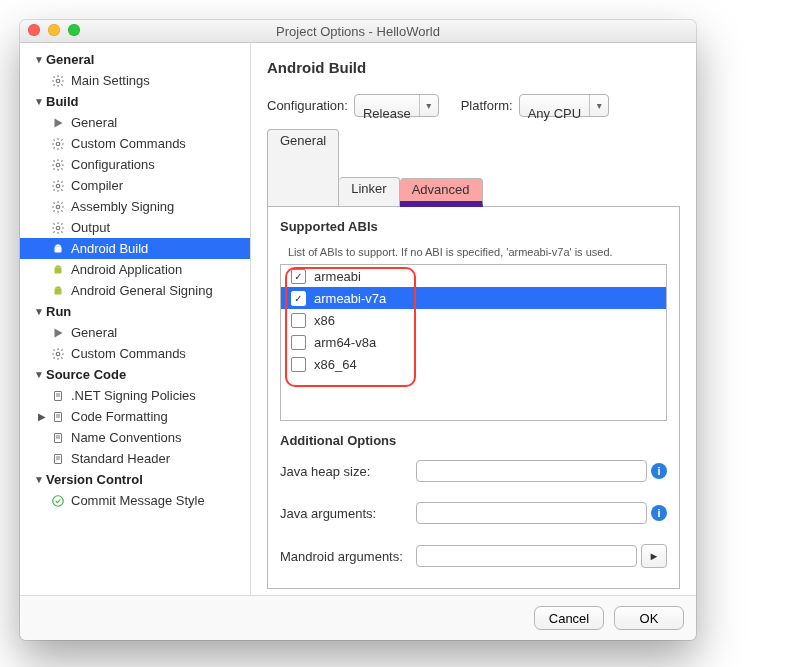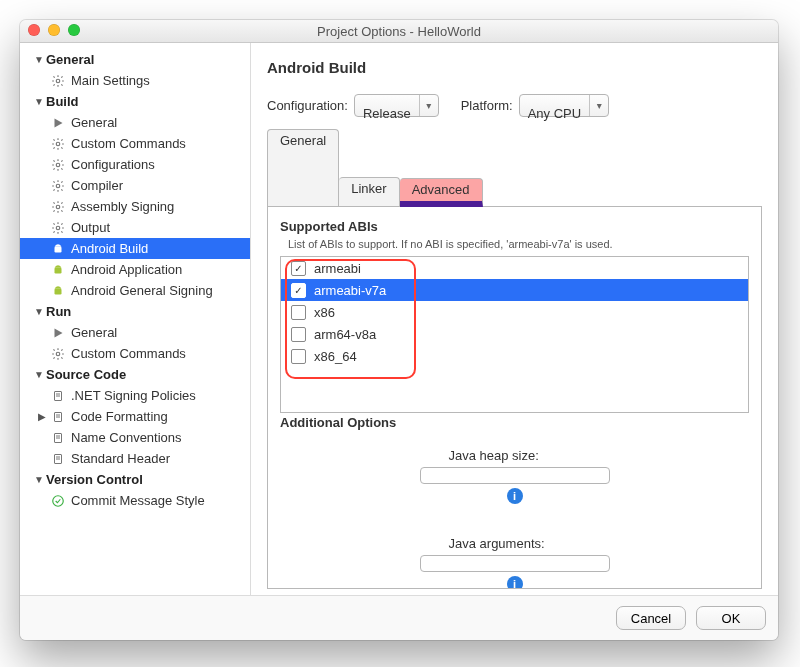--- a/index.html
+++ b/index.html
@@ -10,21 +10,21 @@
     font-size: 13px;
     color: #333;
     width: 800px;
     height: 667px;
     overflow: hidden;
   }
   .window {
     position: absolute;
     left: 20px;
     top: 20px;
-    width: 758px;
+    width: 676px;
     height: 620px;
     border-radius: 6px;
     box-shadow: 0 20px 45px rgba(0,0,0,0.35), 0 0 0 1px rgba(0,0,0,0.12);
     background: #ececec;
     display: flex;
     flex-direction: column;
     overflow: hidden;
   }
   .titlebar {
     height: 22px;
@@ -140,21 +140,21 @@
     flex: 1;
     padding: 10px 12px;
     display: flex; flex-direction: column;
     overflow: hidden;
     background: #fff;
   }
   .section-head {
     font-weight: bold; margin: 2px 0 2px 0;
   }
   .section-sub {
-    font-size: 11px; color: #555; margin: 2px 0 6px 8px;
+    font-size: 11px; color: #555; margin: 10px 0 6px 8px;
   }
   .abi-list {
     border: 1px solid #b8b8b8;
     background: #fff;
     flex: 0 0 155px;
     position: relative;
     overflow: hidden;
   }
   .abi-row {
     display: flex; align-items: center;
@@ -169,21 +169,21 @@
     font-size: 10px; color: #333;
   }
   .abi-row.selected .cb { border-color: #fff; }
   .highlight {
     position: absolute;
     border: 2px solid #ff3b30;
     border-radius: 10px;
     pointer-events: none;
   }
   .form-row {
-    display: flex; align-items: center; gap: 4px; margin: 16px 0; flex-direction: column;
+    display: flex; align-items: center; gap: 4px; margin: 10px 0;
   }
   .form-row .label { width: 132px; text-align: left; }
   .form-row input[type=text] {
     flex: 1; height: 20px;
     border: 1px solid #b5b5b5; border-radius: 4px;
     padding: 0 6px; font: inherit;
   }
   .info {
     width: 16px; height: 16px; border-radius: 50%;
     background: #2a7de1; color: #fff;

